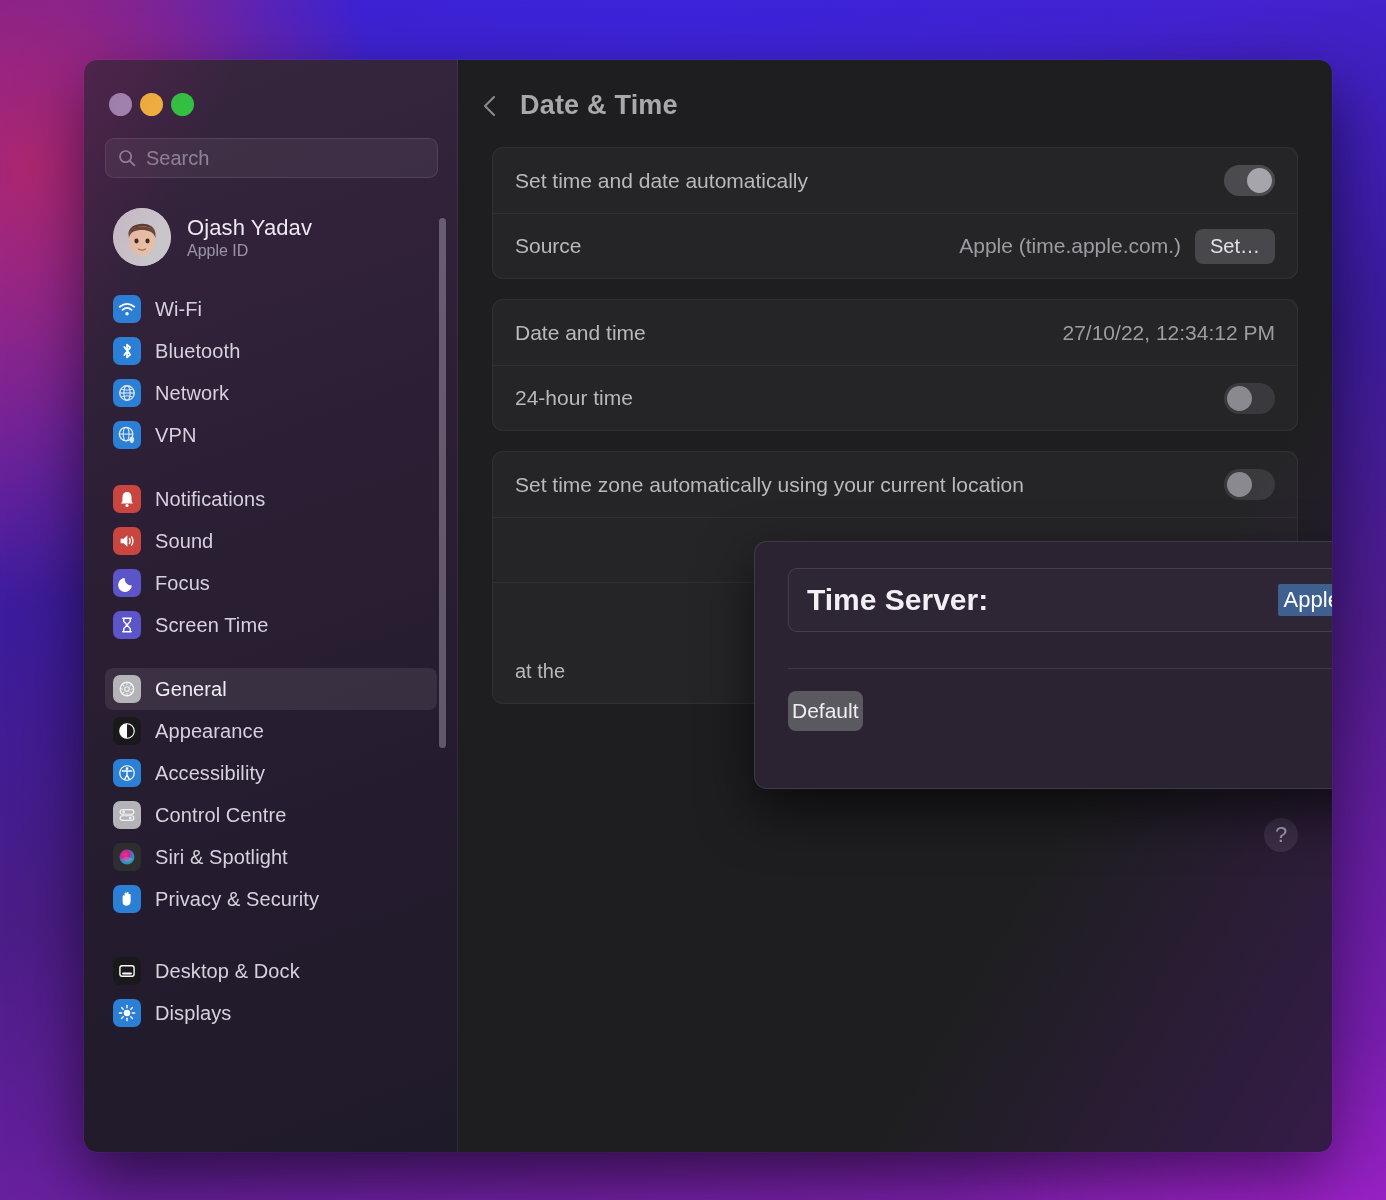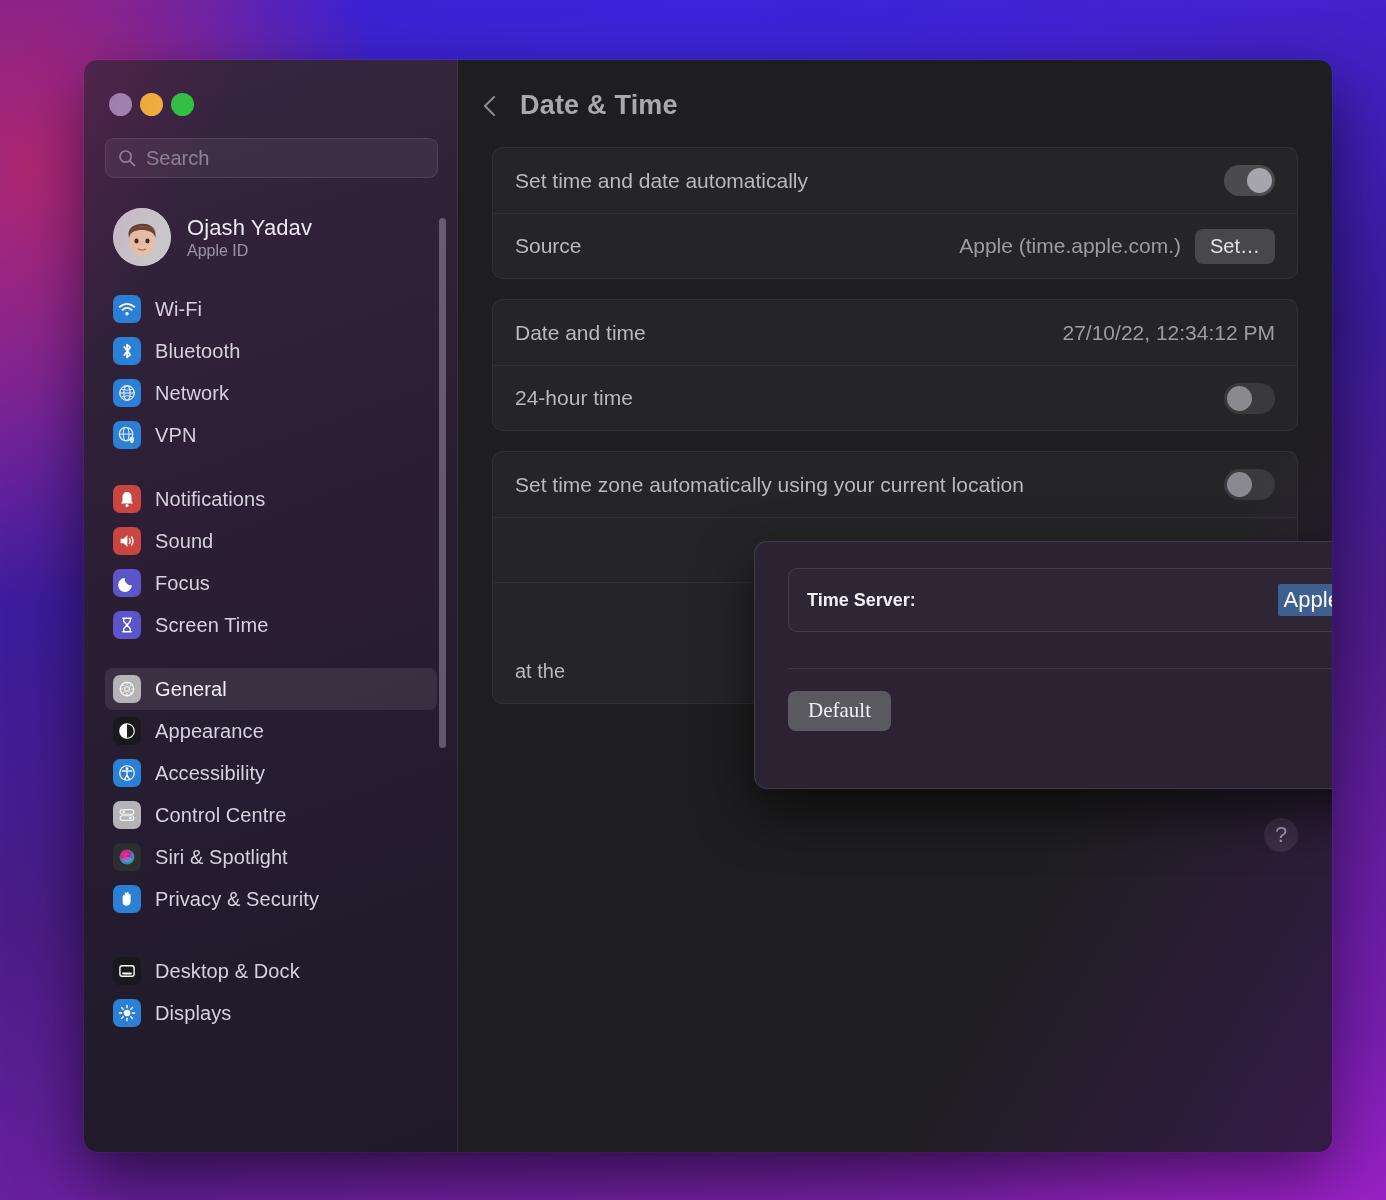--- a/index.html
+++ b/index.html
@@ -234,44 +234,44 @@
   }
   .modal-body { padding: 26px 33px 0 33px; }
   .field-box {
     height: 64px;
     border-radius: 9px;
     border: 0.5px solid rgba(255,255,255,0.11);
     background: rgba(255,255,255,0.015);
     display: flex; align-items: center;
     padding: 0 18px;
   }
-  .field-label { font-size: 18px; font-weight: bold; color: #f2f0f5; }
+  .field-label { font-size: 30px; font-weight: bold; color: #f2f0f5; }
   .field-value {
     margin-left: auto;
     font-size: 22px;
     color: #ffffff;
     background: #3f5f8e;
     padding: 3px 5px;
     border-radius: 2px;
     letter-spacing: 0.1px;
   }
   .modal-sep {
     margin-top: 36px;
     height: 0.5px; width: 100%;
     background: rgba(255,255,255,0.10);
   }
   .modal-footer {
     display: flex; align-items: center;
     padding: 22px 33px 0 33px;
   }
   .btn {
-    height: 40px; padding: 0 20px;
+    height: 40px; padding: 0 4px;
     border-radius: 8px;
     font-size: 21px;
-    font-family: Liberation Serif, serif;
+    font-family: Liberation Sans, sans-serif;
     border: none; cursor: default;
     display: flex; align-items: center; justify-content: center;
   }
   .btn-default { background: #5a5960; color: #f0eef4; }
 </style>
 </head>
 <body>
 
 <div id="desktop">
 

